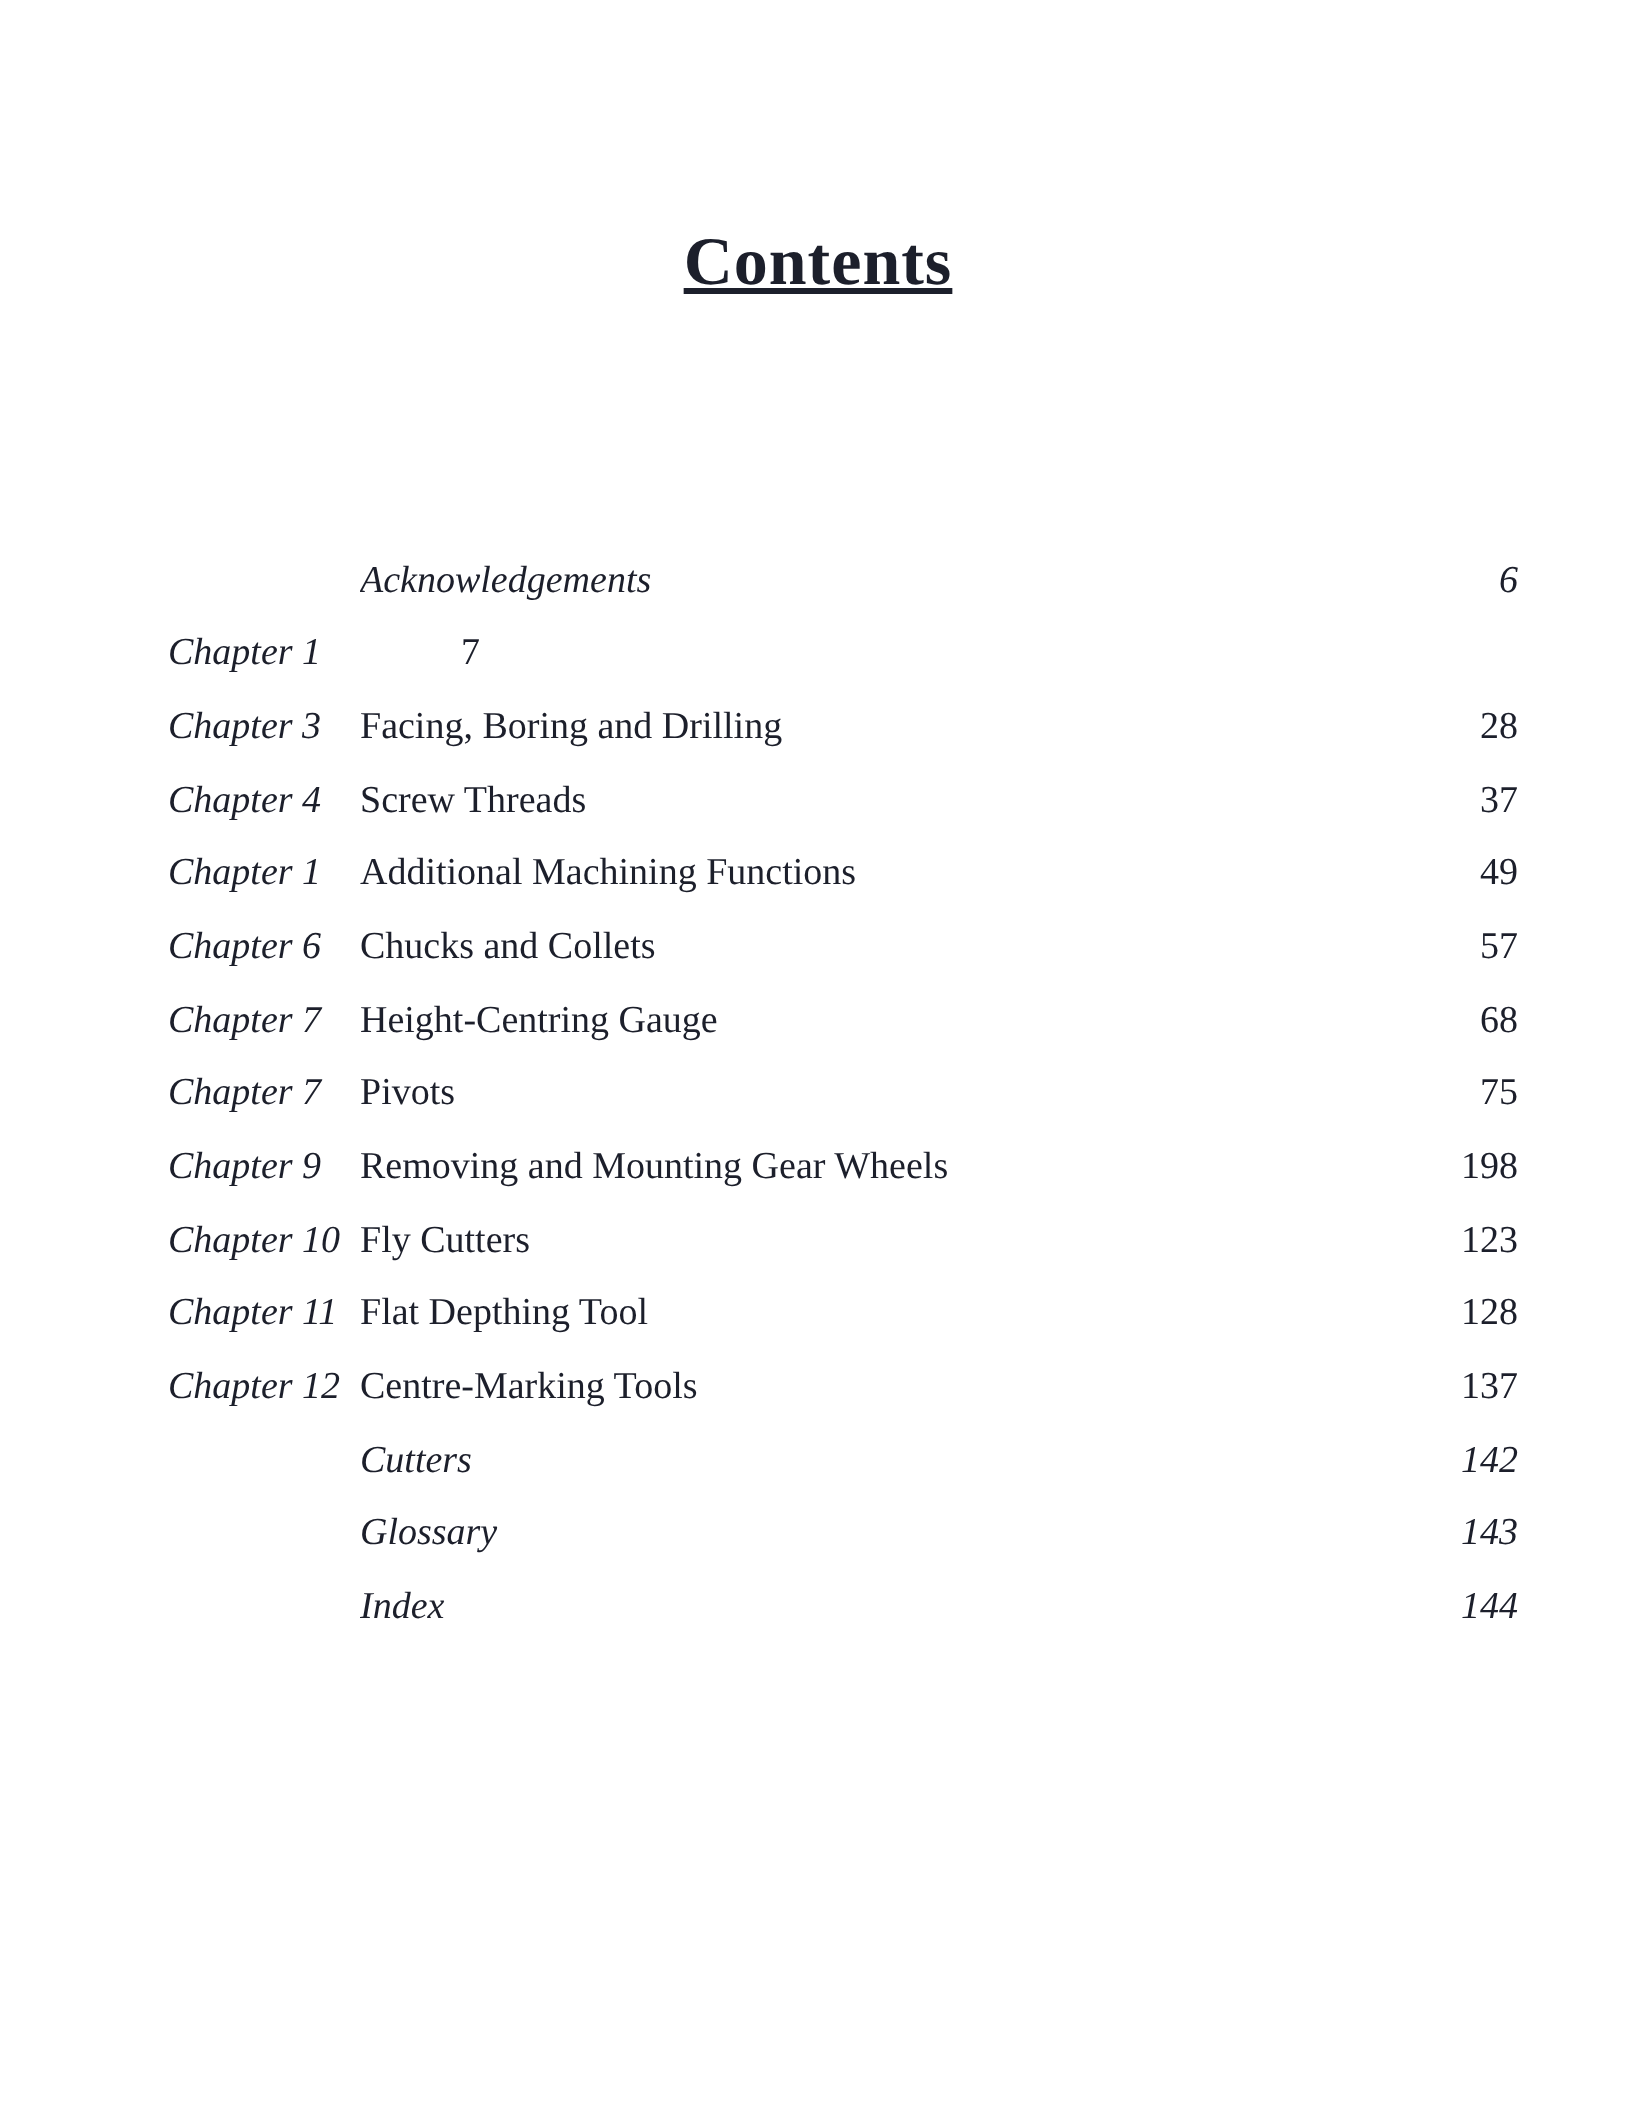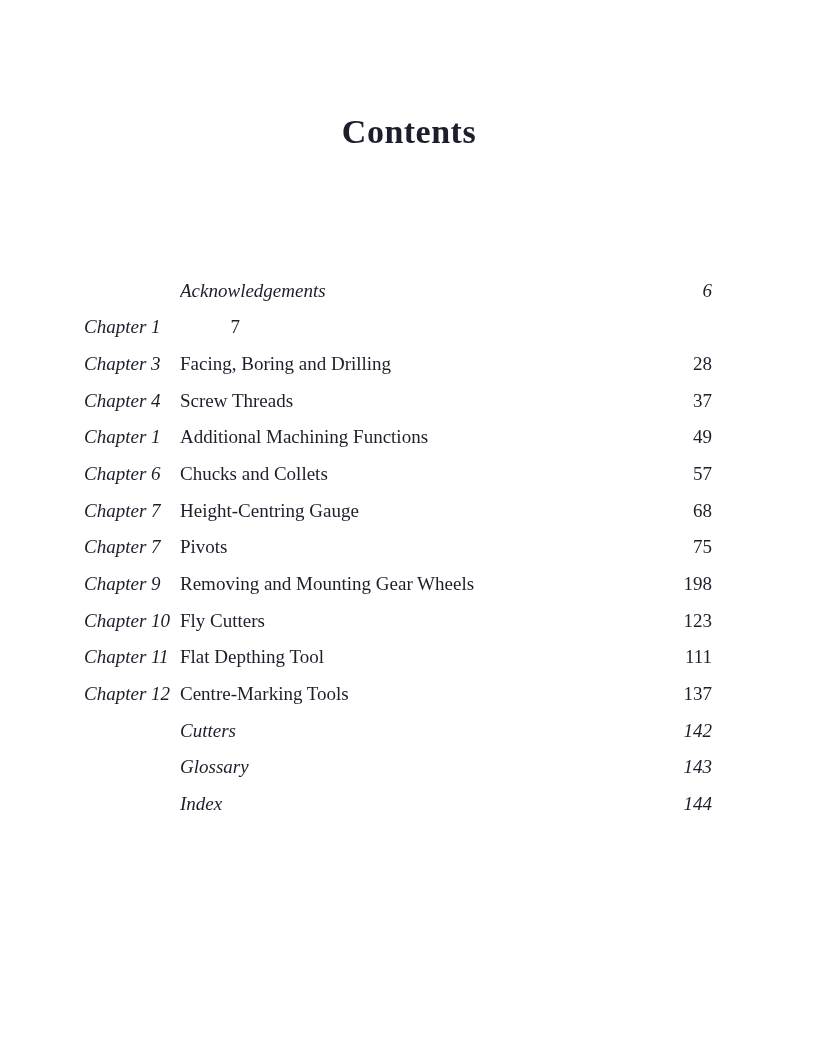--- a/index.html
+++ b/index.html
@@ -20,25 +20,26 @@
   }
   .page-title {
     margin: 0;
     padding-top: 110px;
     text-align: center;
     font-size: 34px;
     line-height: 1.3;
     font-weight: 700;
     letter-spacing: 0.5px;
     color: #1c1f2b;
+    text-decoration: underline;
   }
   .toc {
     margin-top: 118px;
     padding-left: 84px;
-    padding-right: 106px;
+    padding-right: 59px;
   }
   .toc-row {
     display: flex;
     align-items: center;
     height: 36.7px;
     font-size: 19px;
     white-space: nowrap;
   }
   .col-chapter {
     flex: 0 0 96px;
@@ -120,21 +121,21 @@
 
   <div class="toc-row">
     <span class="col-chapter">Chapter 10</span>
     <span class="col-title">Fly Cutters</span>
     <span class="col-page">123</span>
   </div>
 
   <div class="toc-row">
     <span class="col-chapter">Chapter 11</span>
     <span class="col-title">Flat Depthing Tool</span>
-    <span class="col-page">111</span>
+    <span class="col-page">128</span>
   </div>
 
   <div class="toc-row">
     <span class="col-chapter">Chapter 12</span>
     <span class="col-title">Centre-Marking Tools</span>
     <span class="col-page">137</span>
   </div>
 
   <div class="toc-row italic-row">
     <span class="col-chapter"></span>

